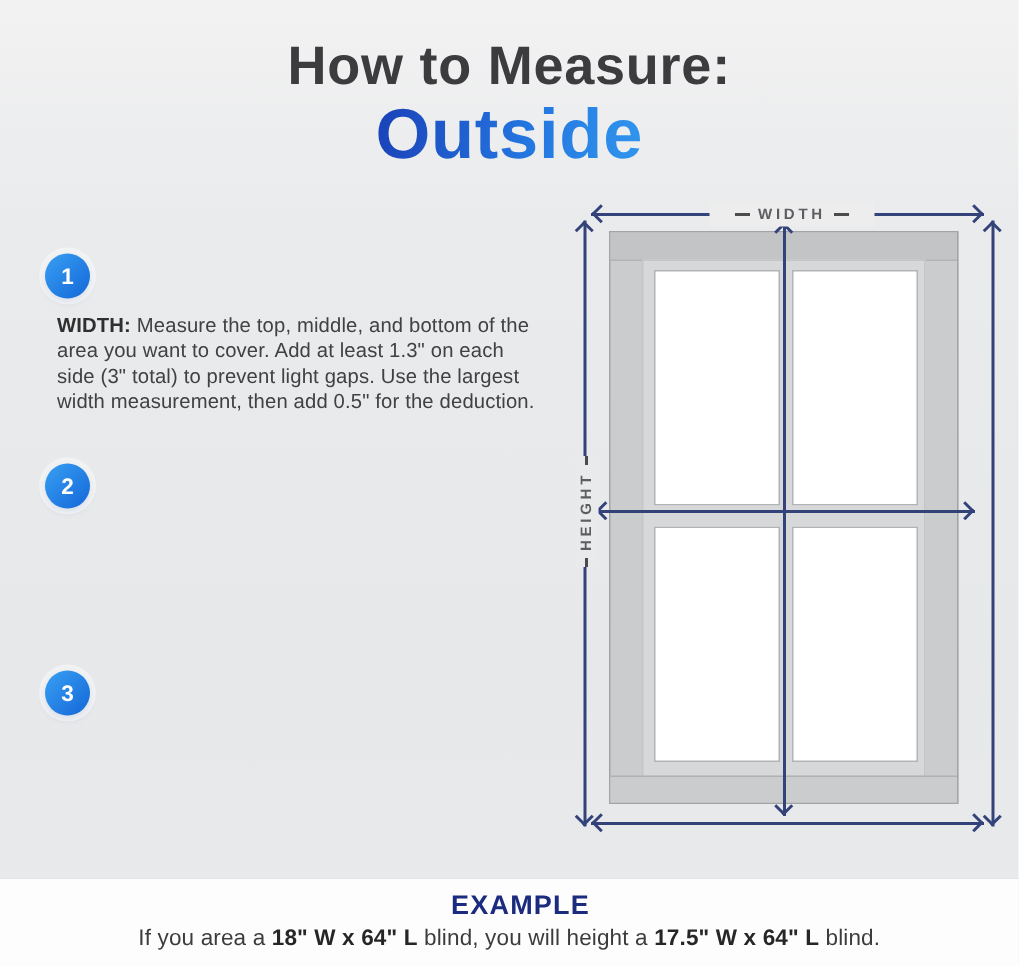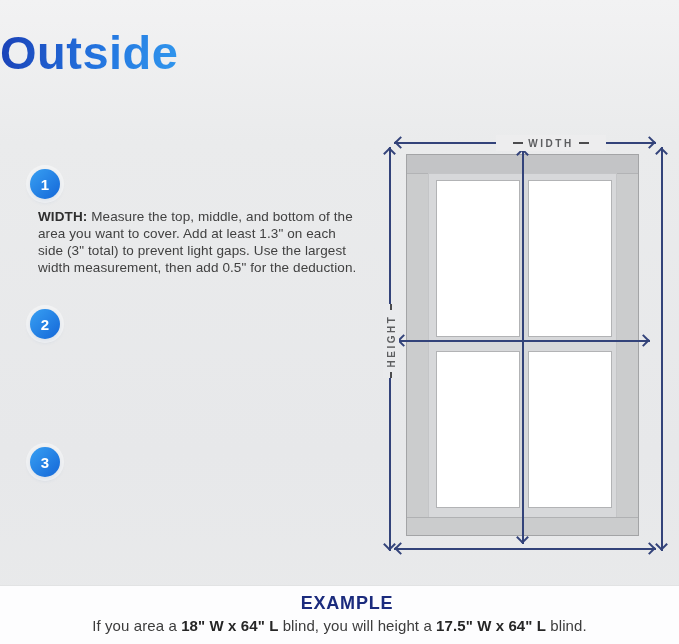--- a/index.html
+++ b/index.html
@@ -8,21 +8,21 @@
     font-family:"Liberation Sans", sans-serif;
     background:linear-gradient(180deg,#f2f2f3 0%,#eaebec 22%,#e7e8ea 70%,#e9eaeb 100%);
   }
   .page{position:absolute;inset:0;}
 
   
   .title-block{position:absolute;top:26px;left:0;right:0;text-align:center;}
   .title-line1{
     font-size:36px;font-weight:700;color:#3c3c3e;letter-spacing:.5px;line-height:1.0;
   }
-  .title-line2{margin-top:3px;display:flex;align-items:baseline;}
+  .title-line2{margin-top:3px;display:flex;justify-content:center;align-items:baseline;}
   .title-highlight{
     font-size:47px;font-weight:800;letter-spacing:.5px;line-height:1.0;
     color:#1d5fd2;
     background:linear-gradient(100deg,#1b45ba 5%,#2374df 55%,#2f93ec 95%);
     -webkit-background-clip:text;background-clip:text;-webkit-text-fill-color:transparent;
   }
   .title-suffix{font-size:34px;font-weight:700;color:#3c3c3e;margin-left:12px;}
 
   
   .step{position:absolute;left:30px;width:344px;}
@@ -60,38 +60,39 @@
   .vline{position:absolute;width:2px;background:#33437a;z-index:2;}
   .chv{position:absolute;width:9px;height:9px;border-top:2px solid #33437a;border-right:2px solid #33437a;z-index:3;box-sizing:border-box;}
   .chv-r{transform:rotate(45deg);} .chv-l{transform:rotate(-135deg);}
   .chv-u{transform:rotate(-45deg);} .chv-d{transform:rotate(135deg);}
 
   .dim-label{
     position:absolute;height:16px;display:flex;align-items:center;justify-content:center;gap:5px;
     font-size:10px;font-weight:700;letter-spacing:2.5px;color:#5d5e60;z-index:4;
   }
   .dim-label::before,.dim-label::after{content:"";width:10px;border-top:2px solid #4c4c4e;}
-  .width-label{left:496px;top:135px;width:110px;background:#ededee;}
+  .width-label{left:473px;top:135px;width:110px;background:#ededee;}
   .height-label{left:354px;top:333px;width:74px;background:#e9eaec;transform:rotate(-90deg);}
 
   
   .footer{
     position:absolute;left:0;right:0;bottom:0;height:58px;background:#fdfdfe;
     border-top:1px solid #e2e3e4;text-align:center;z-index:5;
   }
   .example-heading{margin-top:7px;font-size:18px;font-weight:800;color:#1b2b7d;letter-spacing:.8px;padding-left:15px;}
   .example-text{margin-top:3px;font-size:15px;color:#3c3c3c;letter-spacing:.1px;}
   .example-text b{color:#262626;font-weight:700;}
 </style>
 </head>
 <body>
 
 <div class="page">
 
   <header class="title-block">
+    <div class="title-line1">How to Measure:</div>
     <div class="title-line2">
       <span class="title-highlight">Outside</span>
     </div>
   </header>
 
   <section>
     <div class="step step-1">
       <div class="badge">
         <span>1</span>
       </div>

